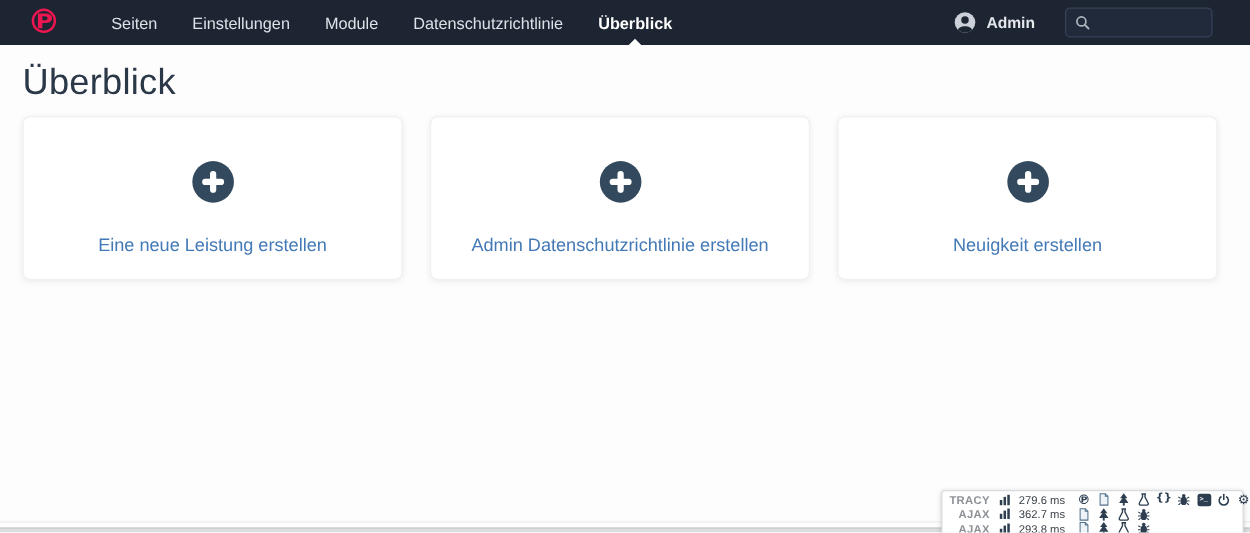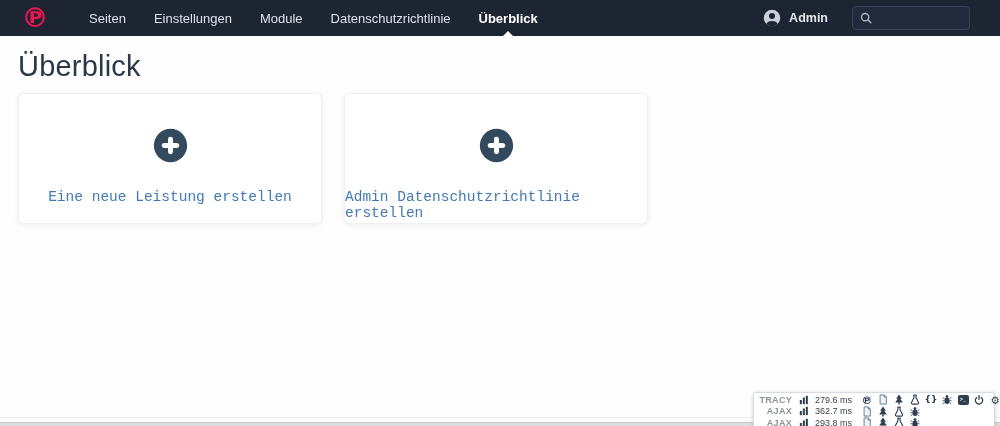--- a/index.html
+++ b/index.html
@@ -54,21 +54,21 @@
     position:absolute; top:50px; left:18px; font-size:29px; font-weight:normal;
     color:#2b3847; letter-spacing:0.2px;
   }
   .cards {
     position:absolute; top:93px; left:18px; width:956px;
     display:grid; grid-template-columns:repeat(3,1fr); gap:25px 22px;
   }
   .card {
     height:131px; background:#ffffff; border:1px solid #f1f1f2; border-radius:6px;
     box-shadow:0 1px 5px rgba(0,0,0,0.07);
-    display:flex; flex-direction:column; align-items:center; cursor:pointer;font-family:Liberation Mono, monospace;
+    display:flex; flex-direction:column; align-items:center; cursor:pointer;
   }
   .card-icon { margin-top:33px; height:37px; display:flex; align-items:center; }
   .card-label { margin-top:25px; color:#4379b6; font-size:14.5px; }
 
   
   .bottom-faint-line { position:absolute; left:0; top:417px; width:1000px; height:1px; background:#ededee; }
   .bottom-strip { position:absolute; left:0; top:422px; width:1000px; height:4px; background:#dcdddf; border-top:1px solid #c8cacd; }
 
   
   .tracy {
@@ -154,20 +154,30 @@
     <div class="card-icon">
       <svg width="37" height="37" viewBox="0 0 40 40">
         <circle cx="20" cy="20" r="18" fill="#33495d"></circle>
         <rect x="10.5" y="17.3" width="19" height="5.4" rx="2.7" fill="#ffffff"></rect>
         <rect x="17.3" y="10.5" width="5.4" height="19" rx="2.7" fill="#ffffff"></rect>
       </svg>
     </div>
     <div class="card-label">Admin Datenschutzrichtlinie erstellen</div>
   </div>
 
+  <div class="card">
+    <div class="card-icon">
+      <svg width="37" height="37" viewBox="0 0 40 40">
+        <circle cx="20" cy="20" r="18" fill="#33495d"></circle>
+        <rect x="10.5" y="17.3" width="19" height="5.4" rx="2.7" fill="#ffffff"></rect>
+        <rect x="17.3" y="10.5" width="5.4" height="19" rx="2.7" fill="#ffffff"></rect>
+      </svg>
+    </div>
+    <div class="card-label">Neuigkeit erstellen</div>
+  </div>
 
 </div>
 
 <div class="bottom-faint-line"></div>
 <div class="bottom-strip"></div>
 
 <div class="tracy">
 
   <div class="tracy-row">
     <span class="tracy-label">TRACY</span>

